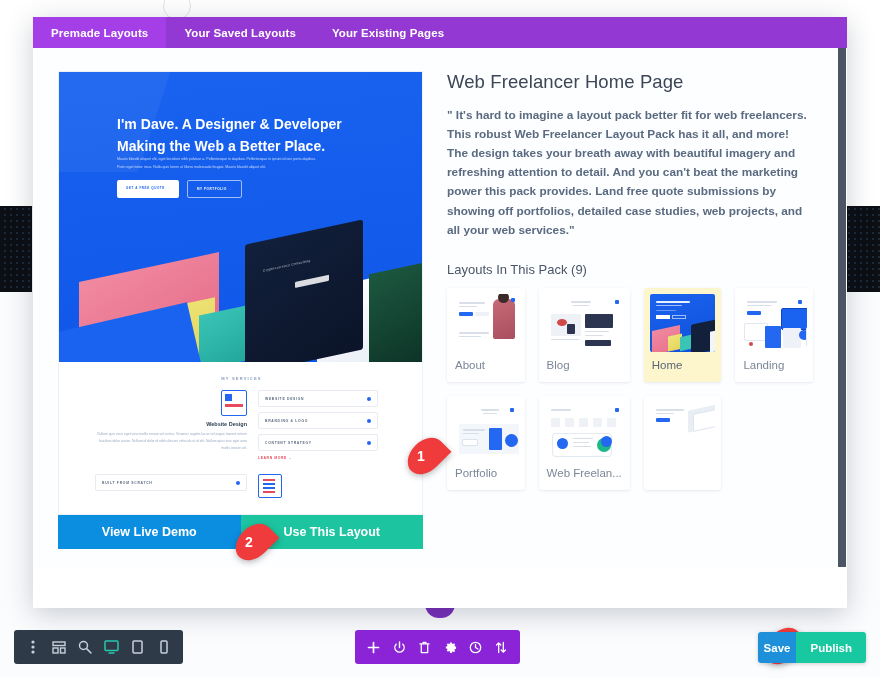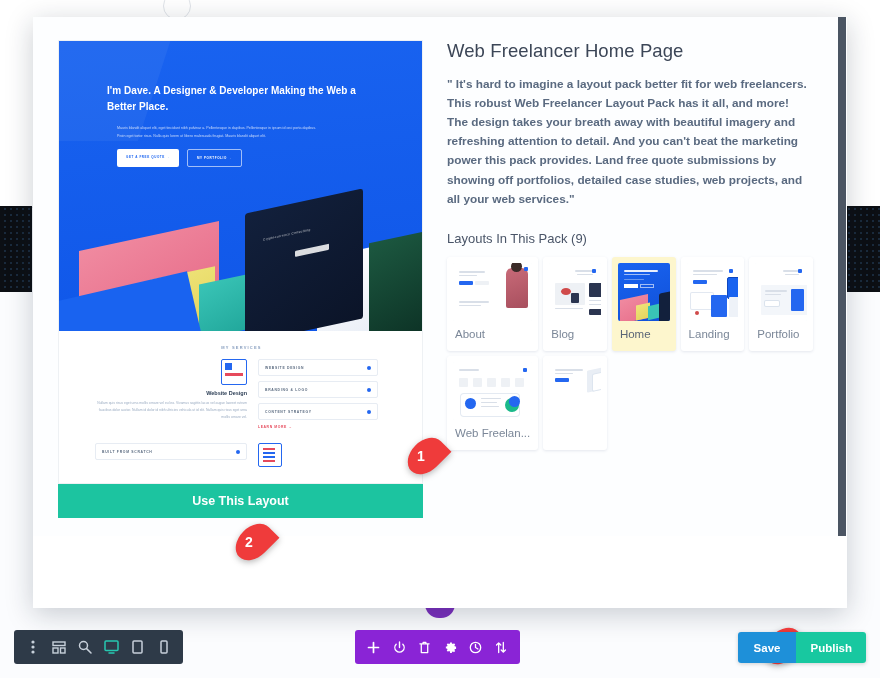--- a/index.html
+++ b/index.html
@@ -99,22 +99,22 @@
     background: linear-gradient(175deg, #1963f0 0%, #0f56e8 100%);
     overflow: hidden;
   }
   .hero:before {
     content: ""; position: absolute; left: -20px; top: -30px;
     width: 120px; height: 130px;
     background: rgba(255,255,255,.05);
     transform: skewX(-18deg);
   }
   .hero-h1 {
-    position: absolute; left: 48px; top: 42px; width: 250px;
-    color: #ffffff; font-size: 10px; font-weight: 700; line-height: 1.55;
+    position: absolute; left: 58px; top: 42px; width: 250px;
+    color: #ffffff; font-size: 14px; font-weight: 700; line-height: 1.55;
     letter-spacing: .05px;
   }
   .hero-p {
     position: absolute; left: 58px; top: 84px; width: 200px;
     color: rgba(255,255,255,.72); font-size: 3.6px; line-height: 2.1;
   }
   .hero-btns { position: absolute; left: 58px; top: 108px; display: flex; gap: 8px; }
   .hero-btn {
     font-size: 3px; letter-spacing: .6px; font-weight: 700;
     padding: 6px 9px; border-radius: 2px; white-space: nowrap;
@@ -236,21 +236,21 @@
     letter-spacing: .1px;
   }
   .detail-desc {
     font-size: 11.8px; line-height: 1.62; color: #5a6a80; font-weight: 700;
     margin-bottom: 22px;
   }
   .pack-title {
     font-size: 13px; color: #4a5568; font-weight: 400; margin-bottom: 11px;
   }
   .grid {
-    display: grid; grid-template-columns: repeat(5, 1fr); gap: 5px;
+    display: grid; grid-template-columns: repeat(4, 1fr); gap: 14px;
   }
   .card {
     background: #ffffff; border-radius: 3px; padding: 6px 6px 0 6px;
     box-shadow: 0 1px 3px rgba(60,80,120,.13);
     height: 94px; position: relative;
   }
   .card.selected { background: #fdf6cd; }
   .card-thumb {
     height: 58px; border-radius: 2px; overflow: hidden; position: relative;
     background: #f7f9fc;
@@ -338,21 +338,21 @@
   .toolbar-purple .tb-icon { color: #ffffff; font-size: 13px; }
 
   .actions {
     position: absolute; right: 14px; top: 632px; height: 31px; display: flex;
     border-radius: 3px; overflow: hidden;
     box-shadow: 0 1px 4px rgba(0,0,0,.18);
   }
   .btn-save {
     background: #1e90d9; color: #fff; font-size: 11.5px; font-weight: 700;
     display: flex; align-items: center; justify-content: center;
-    padding: 0 16px;
+    padding: 0 6px;
   }
   .btn-publish {
     background: #18c8a0; color: #fff; font-size: 11.5px; font-weight: 700;
     display: flex; align-items: center; justify-content: center;
     padding: 0 14px;
   }
   svg { display: block; }
 </style>
 </head>
 <body>
@@ -362,20 +362,25 @@
   <div class="bg-strip"></div>
   <div class="bg-rule"></div>
   <div class="bg-circle"></div>
   <div class="bg-dark-left"></div>
   <div class="bg-dark-right"></div>
   <div class="bg-purple-dot"></div>
 
   <div class="modal">
 
 
+    <div class="modal-tabs">
+      <div class="tab active">Premade Layouts</div>
+      <div class="tab">Your Saved Layouts</div>
+      <div class="tab">Your Existing Pages</div>
+    </div>
 
     <div class="modal-body">
 
       <div class="preview-col">
         <div class="preview-frame">
 
           <div class="hero">
             <div class="hero-h1">I'm Dave. A Designer &amp; Developer Making the Web a Better Place.</div>
             <div class="hero-p">Mauris blandit aliquet elit, eget tincidunt nibh pulvinar a. Pellentesque in dapibus. Pellentesque in ipsum id orci porta dapibus. Proin eget tortor risus. Nulla quis lorem ut libero malesuada feugiat. Mauris blandit aliquet elit.</div>
             <div class="hero-btns">
@@ -425,20 +430,21 @@
               <div class="svc-item">
                 <span>BUILT FROM SCRATCH</span>
                 <i class="svc-dot"></i>
               </div>
               <div class="svc-icon2"></div>
             </div>
           </div>
         </div>
 
         <div class="preview-actions">
+          <div class="btn-demo">View Live Demo</div>
           <div class="btn-use">Use This Layout</div>
         </div>
       </div>
 
       <div class="detail-col">
 
 
         <div class="detail-title">Web Freelancer Home Page</div>
         <div class="detail-desc">" It's hard to imagine a layout pack better fit for web freelancers. This robust Web Freelancer Layout Pack has it all, and more! The design takes your breath away with beautiful imagery and refreshing attention to detail. And you can't beat the marketing power this pack provides. Land free quote submissions by showing off portfolios, detailed case studies, web projects, and all your web services."</div>
         <div class="pack-title">Layouts In This Pack (9)</div>

